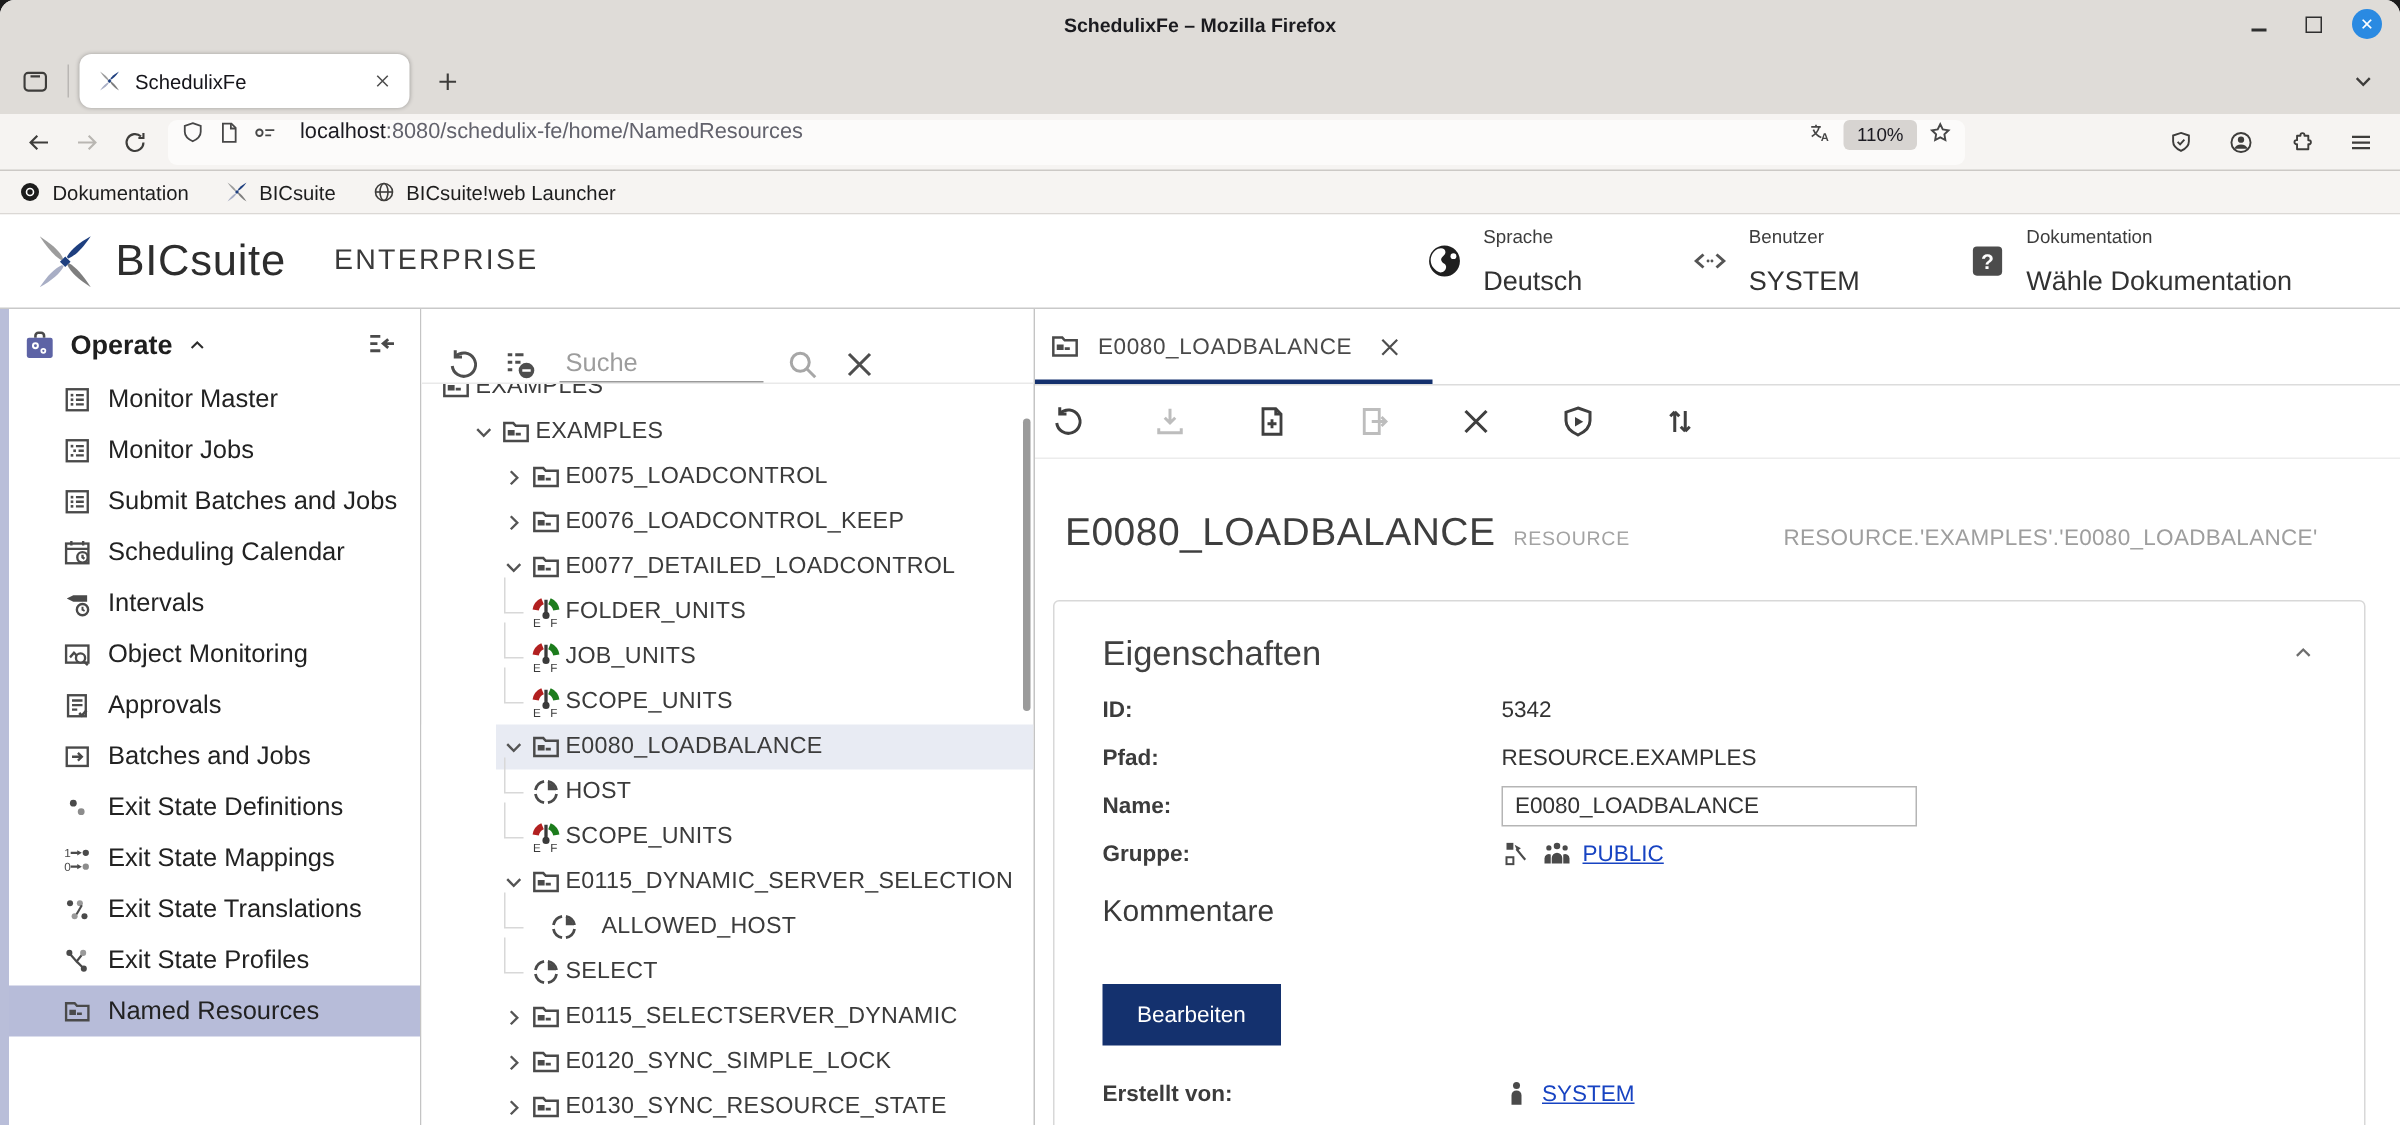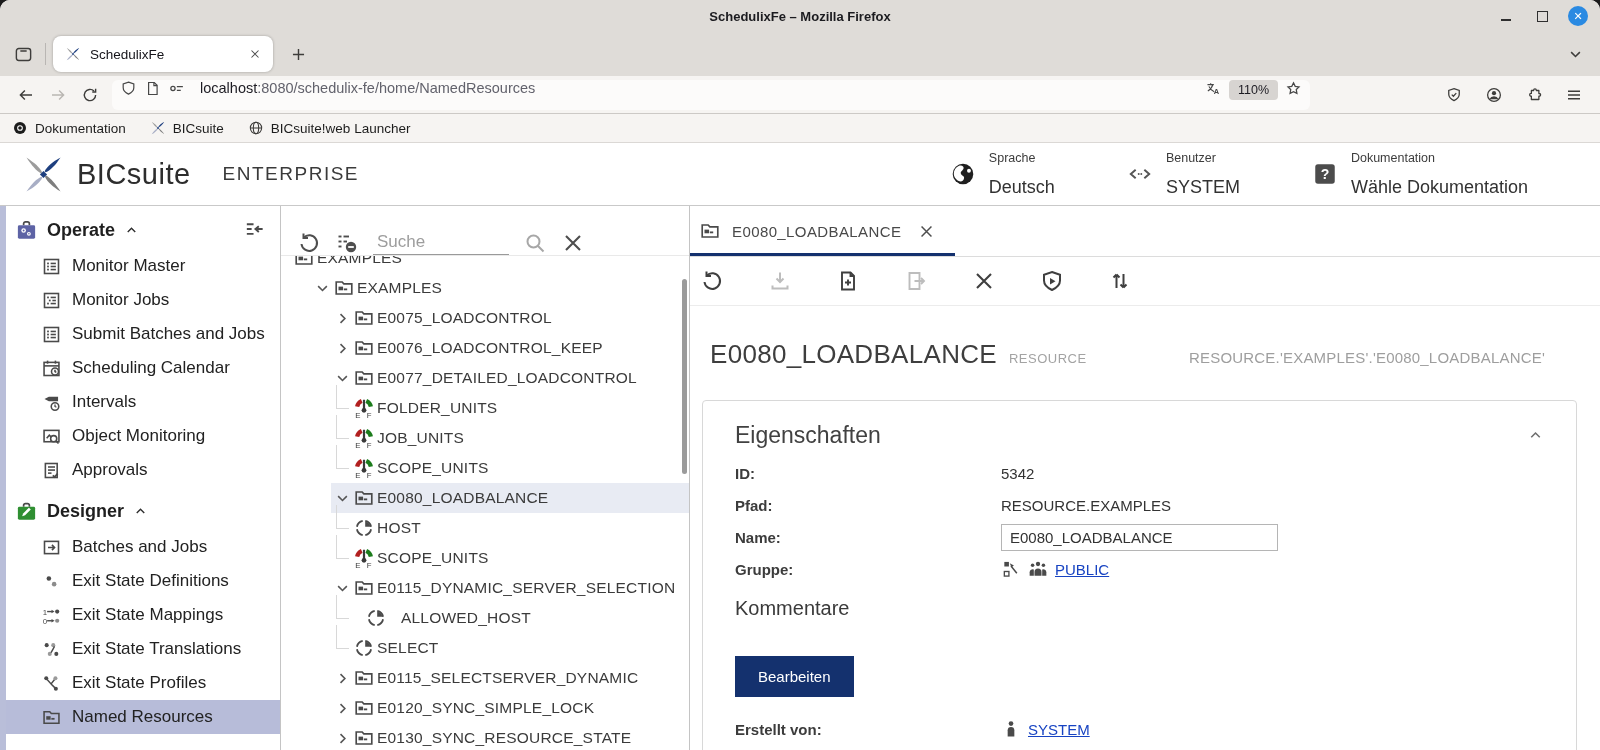--- a/index.html
+++ b/index.html
@@ -445,35 +445,20 @@
           <span class="icon ">
             <svg viewBox="0 0 24 24" fill="none" stroke="currentColor" stroke-width="1.8">
               <rect x="5" y="4" width="13.5" height="16"></rect>
               <line x1="8" y1="8" x2="16" y2="8"></line>
               <line x1="8" y1="11.5" x2="16" y2="11.5"></line>
               <line x1="8" y1="15" x2="12" y2="15"></line>
               <path d="M13.5 17.5l2 2 3.5-4" stroke-width="2"></path>
             </svg>
           </span>
           <span>Approvals</span>
-        </div>
-        <div class="sec-head">
-          <span class="icon secicon">
-            <svg viewBox="0 0 24 24">
-              <path d="M9 7V5.5a1.8 1.8 0 0 1 1.8-1.8h2.4A1.8 1.8 0 0 1 15 5.5V7" fill="none" stroke="#4a4a4a" stroke-width="1.8"></path>
-              <rect x="3" y="7" width="18" height="13.5" rx="1.5" fill="#2f8f32"></rect>
-              <path d="M7.5 17l1-3 6-6 2 2-6 6z" fill="#fff"></path>
-            </svg>
-          </span>
-          <span class="sec-label">Designer</span>
-          <span class="sec-chev">
-            <svg viewBox="0 0 24 24" fill="none" stroke="currentColor" stroke-width="2.2">
-              <path d="M6 14.5l6-6 6 6"></path>
-            </svg>
-          </span>
         </div>
         <div class="side-item">
           <span class="icon ">
             <svg viewBox="0 0 24 24" fill="none" stroke="currentColor" stroke-width="1.8">
               <rect x="4" y="5" width="16" height="14"></rect>
               <path d="M8 12h7m-2.5-3l3 3-3 3"></path>
             </svg>
           </span>
           <span>Batches and Jobs</span>
         </div>

